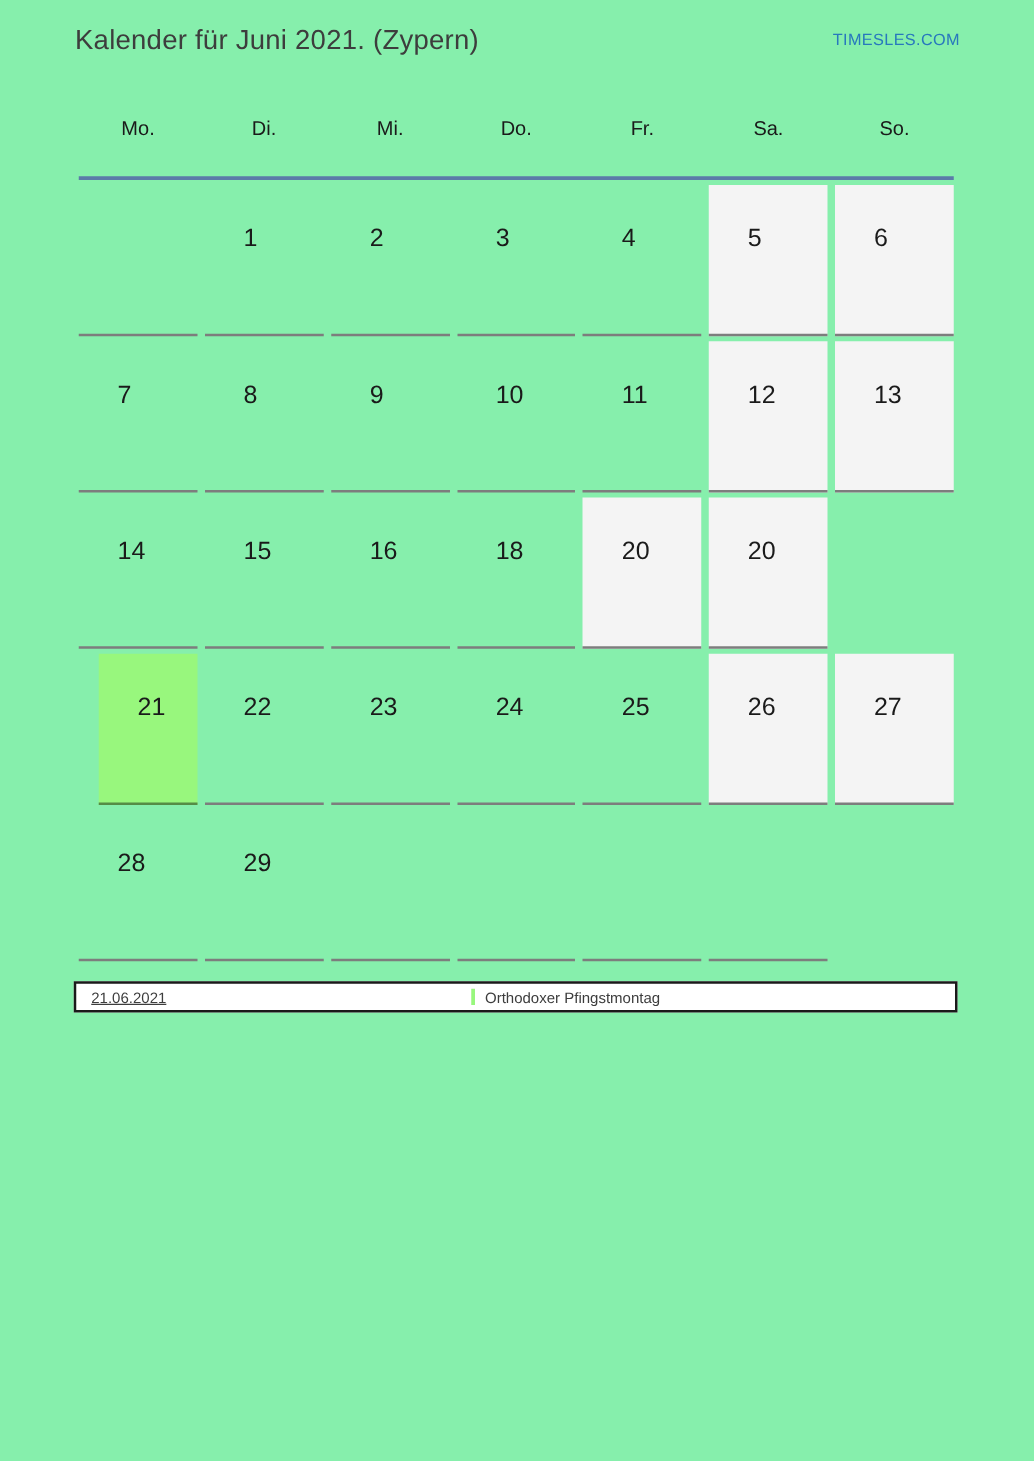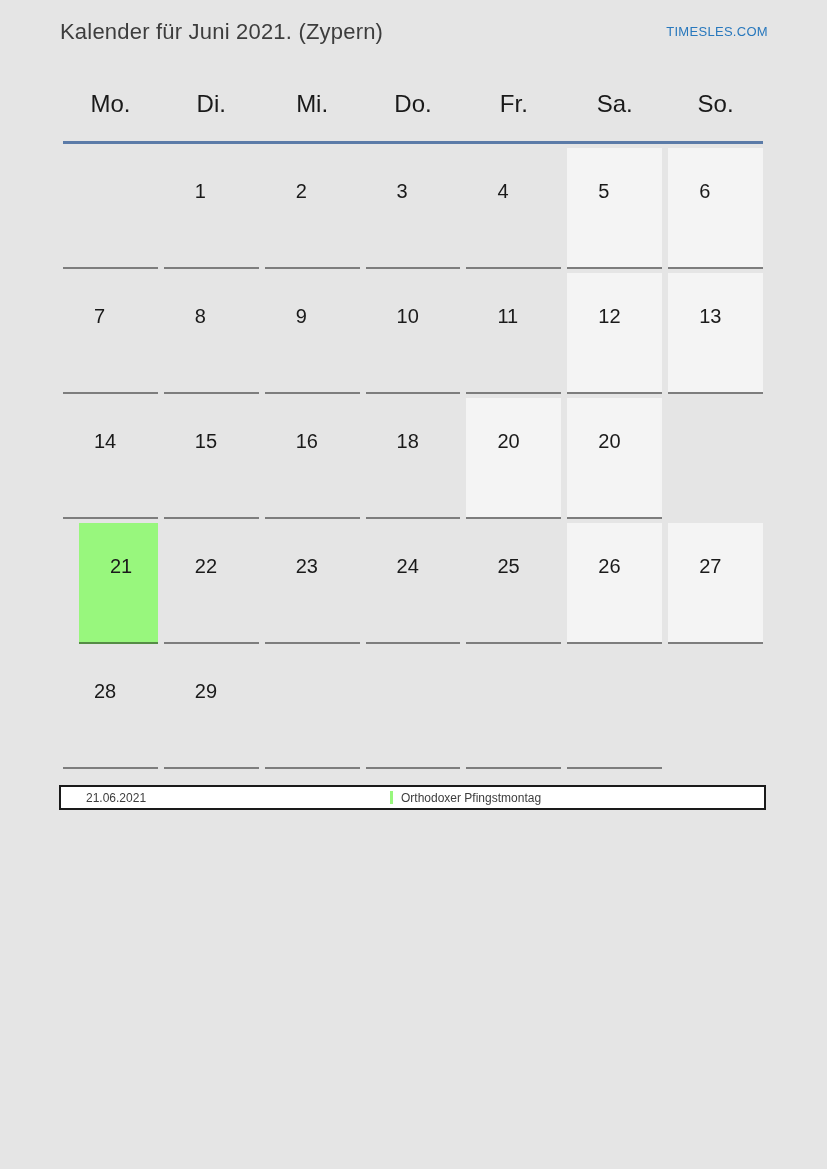--- a/index.html
+++ b/index.html
@@ -4,21 +4,21 @@
 <style>
   html, body { margin: 0; padding: 0; }
   body {
     font-family: "Liberation Sans", "DejaVu Sans", sans-serif;
     background: #ffffff;
   }
   .page {
     position: relative;
     width: 827px;
     height: 1169px;
-    background: #e5e5e5;
+    background: #86efac;
     overflow: hidden;
   }
   .page-title {
     position: absolute;
     left: 60px;
     top: 19px;
     margin: 0;
     font-size: 22px;
     font-weight: 400;
     color: #3d3d3d;
@@ -43,21 +43,21 @@
   }
   .weekday-row {
     display: grid;
     grid-template-columns: repeat(7, 1fr);
     column-gap: 6px;
     height: 56px;
     border-bottom: 3px solid var(--line-blue, #5b7ba8);
   }
   .wd {
     text-align: center;
-    font-size: 24px;
+    font-size: 16px;
     line-height: 38px;
     color: #1a1a1a;
   }
   .week-row {
     display: grid;
     grid-template-columns: repeat(7, 1fr);
     column-gap: 6px;
     height: 125px;
   }
   .day-cell {
@@ -93,24 +93,25 @@
     width: 707px;
     height: 25px;
     box-sizing: border-box;
     border: 2px solid #1a1a1a;
     display: flex;
     align-items: center;
     background: #ffffff;
   }
   .event-date {
     display: inline-block;
-    margin-left: 25px;
+    margin-left: 12px;
     width: 304px;
     font-size: 12px;
     color: #3d3d3d;
+    text-decoration: underline;
   }
   .event-entry {
     display: inline-flex;
     align-items: center;
   }
   .event-marker {
     display: inline-block;
     width: 3px;
     height: 13px;
     background: var(--green, #98f77d);

